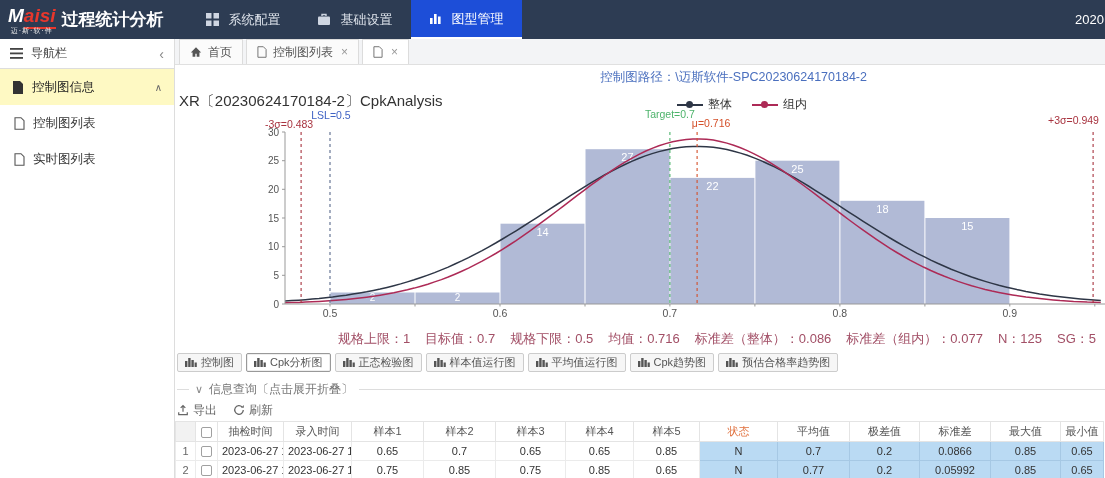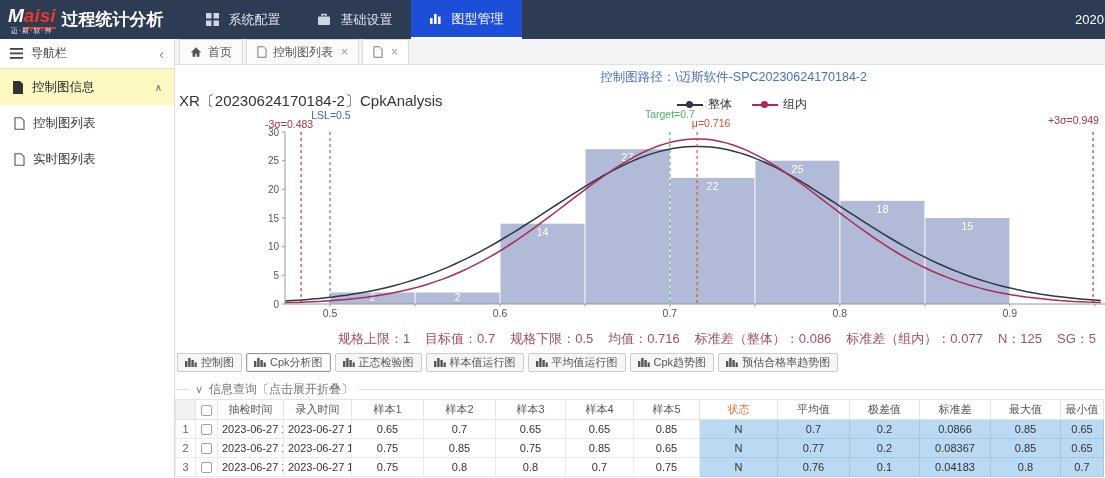--- a/index.html
+++ b/index.html
@@ -359,20 +359,40 @@
         </button>
       </div>
 
     <div class="info-divider">
       <span class="line-s"></span>
       <span class="caret-down">∨</span>
       <span>信息查询〔点击展开折叠〕</span>
       <span class="line-l"></span>
     </div>
 
+    <div class="toolbar">
+      <div class="tool">
+        <span class="ic">
+            <svg width="12" height="12" viewBox="0 0 14 14">
+              <path d="M7 9V2.2M4.3 4.6 7 1.8l2.7 2.8" fill="none" stroke="#666" stroke-width="1.4"></path>
+              <path d="M2 9.5v2.8h10V9.5" fill="none" stroke="#666" stroke-width="1.4"></path>
+            </svg>
+          </span>
+        <span>导出</span>
+      </div>
+      <div class="tool">
+        <span class="ic">
+            <svg width="12" height="12" viewBox="0 0 14 14">
+              <path d="M12 7a5 5 0 1 1-1.4-3.5" fill="none" stroke="#666" stroke-width="1.5"></path>
+              <path d="M12.6 1.2v3.2H9.4z" fill="#666"></path>
+            </svg>
+          </span>
+        <span>刷新</span>
+      </div>
+    </div>
 
     <div class="table-wrap">
       <table>
         <colgroup>
           <col style="width:20px">
             <col style="width:22px">
             <col style="width:66px">
             <col style="width:68px">
           <col style="width:72px">
             <col style="width:72px">
@@ -429,21 +449,21 @@
               <td>2023-06-27 17:08</td>
               <td>2023-06-27 17:08</td>
               <td>0.75</td>
               <td>0.85</td>
               <td>0.75</td>
               <td>0.85</td>
               <td>0.65</td>
               <td class="hl">N</td>
               <td class="hl">0.77</td>
               <td class="hl">0.2</td>
-              <td class="hl">0.08367</td>
+              <td class="hl">0.05992</td>
               <td class="hl">0.85</td>
               <td class="hl">0.65</td>
             </tr>
             <tr>
               <td class="idx">3</td>
               <td><span class="cb"></span></td>
               <td>2023-06-27 17:26</td>
               <td>2023-06-27 17:26</td>
               <td>0.75</td>
               <td>0.8</td>

